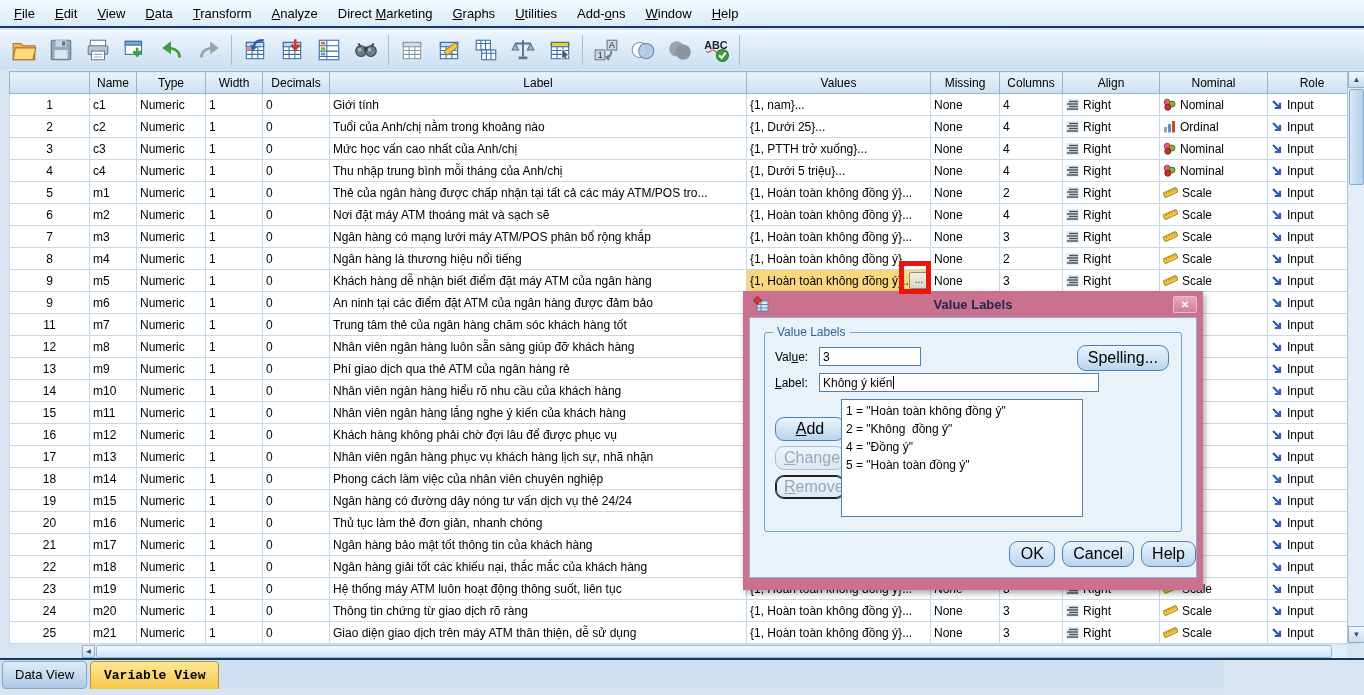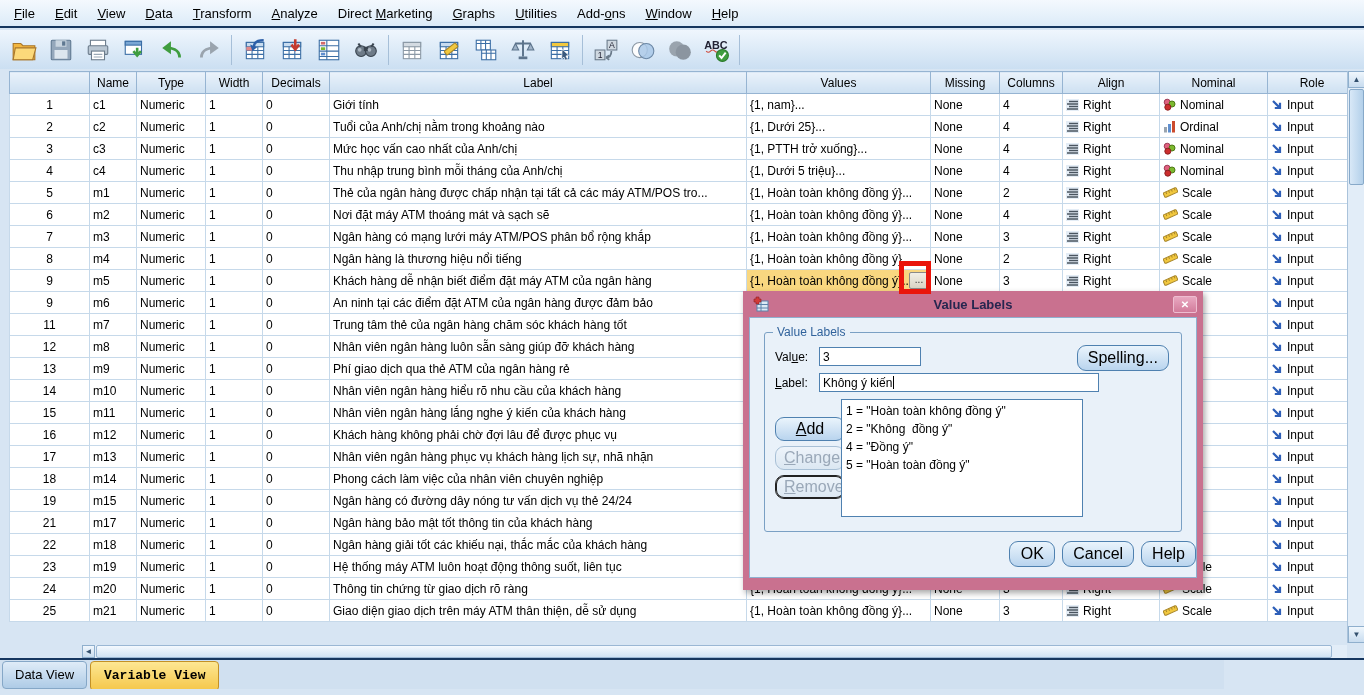--- a/index.html
+++ b/index.html
@@ -661,20 +661,36 @@
               <path d="M2 2 L8.6 8.6 M9 3.8 V9 H3.8" stroke="#2e5fb8" stroke-width="2.2" fill="none"></path>
             </svg>Input</td>
         </tr>
         <tr>
           <td class="rowhead">19</td>
           <td>m15</td>
           <td>Numeric</td>
           <td>1</td>
           <td>0</td>
           <td>Ngân hàng có đường dây nóng tư vấn dịch vụ thẻ 24/24</td>
+          <td class="cell-values"></td>
+          <td></td>
+          <td></td>
+          <td></td>
+          <td></td>
+          <td><svg class="mini-ico" width="12" height="12" viewBox="0 0 12 12">
+              <path d="M2 2 L8.6 8.6 M9 3.8 V9 H3.8" stroke="#2e5fb8" stroke-width="2.2" fill="none"></path>
+            </svg>Input</td>
+        </tr>
+        <tr>
+          <td class="rowhead">20</td>
+          <td>m16</td>
+          <td>Numeric</td>
+          <td>1</td>
+          <td>0</td>
+          <td>Thủ tục làm thẻ đơn giản, nhanh chóng</td>
           <td class="cell-values"></td>
           <td></td>
           <td></td>
           <td></td>
           <td></td>
           <td><svg class="mini-ico" width="12" height="12" viewBox="0 0 12 12">
               <path d="M2 2 L8.6 8.6 M9 3.8 V9 H3.8" stroke="#2e5fb8" stroke-width="2.2" fill="none"></path>
             </svg>Input</td>
         </tr>
         <tr>

